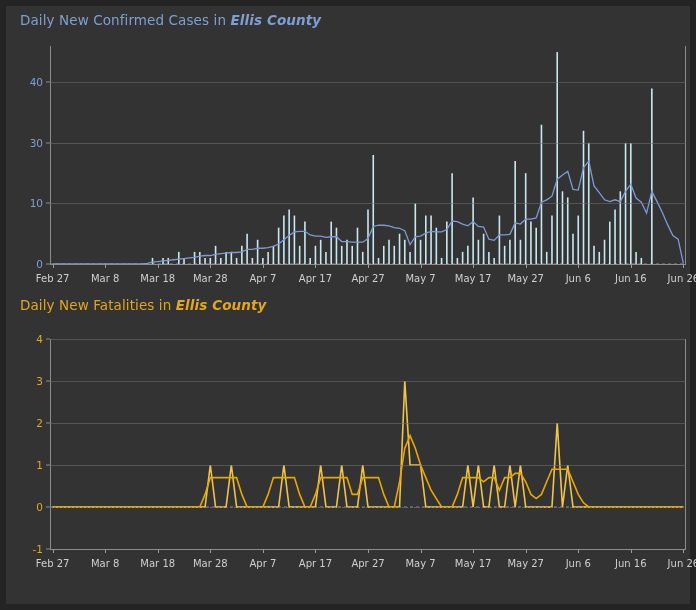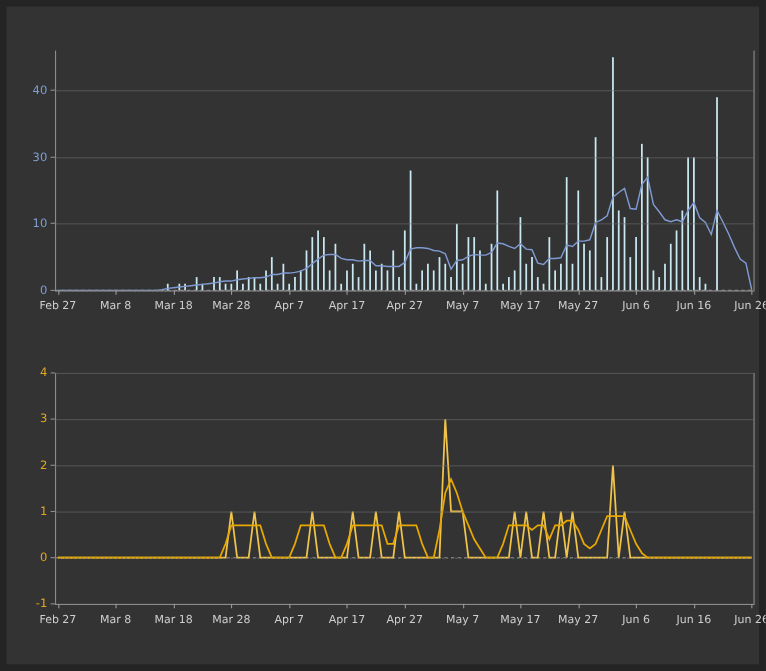--- a/index.html
+++ b/index.html
@@ -66,20 +66,23 @@
   .fat-line{fill:none;stroke:#f0c44a;stroke-width:1.6;}
   .fat-ma{fill:none;stroke:#e8a800;stroke-width:1.6;}
   .zeroline{stroke:#8e8e8e;stroke-width:1;stroke-dasharray:3 3;}
 </style>
 </head>
 <body>
 
 <div id="page">
 
   <div class="panel" id="panel-cases">
+    <div class="chart-title" id="title-cases">
+      <span class="t-main">Daily New Confirmed Cases in </span><span class="t-county">Ellis County</span>
+    </div>
 
     <div class="plot" id="plot-cases">
       <div class="spine spine-left"></div>
       <div class="spine spine-right"></div>
       <div id="grid-cases">
           <div class="gridline" style="top: 218px;"></div>
           <div class="gridline solid" style="top: 157.444px;"></div>
           <div class="gridline solid" style="top: 96.8889px;"></div>
           <div class="gridline solid" style="top: 36.3333px;"></div>
         </div>
@@ -218,20 +221,23 @@
         <div class="xtick" style="left: 528.248px;">Jun 6</div>
         <div class="xmark" style="left: 528.248px;"></div>
         <div class="xtick" style="left: 580.81px;">Jun 16</div>
         <div class="xmark" style="left: 580.81px;"></div>
         <div class="xtick" style="left: 633.372px;">Jun 26</div>
         <div class="xmark" style="left: 633.372px;"></div>
       </div>
   </div>
 
   <div class="panel" id="panel-fatalities">
+    <div class="chart-title" id="title-fatalities">
+      <span class="t-main">Daily New Fatalities in </span><span class="t-county">Ellis County</span>
+    </div>
 
     <div class="plot" id="plot-fat">
       <div class="spine spine-left"></div>
       <div class="spine spine-right"></div>
       <div id="grid-fat">
           <div class="gridline solid" style="top: 210px;"></div>
           <div class="gridline" style="top: 168px;"></div>
           <div class="gridline solid" style="top: 126px;"></div>
           <div class="gridline solid" style="top: 84px;"></div>
           <div class="gridline solid" style="top: 42px;"></div>

